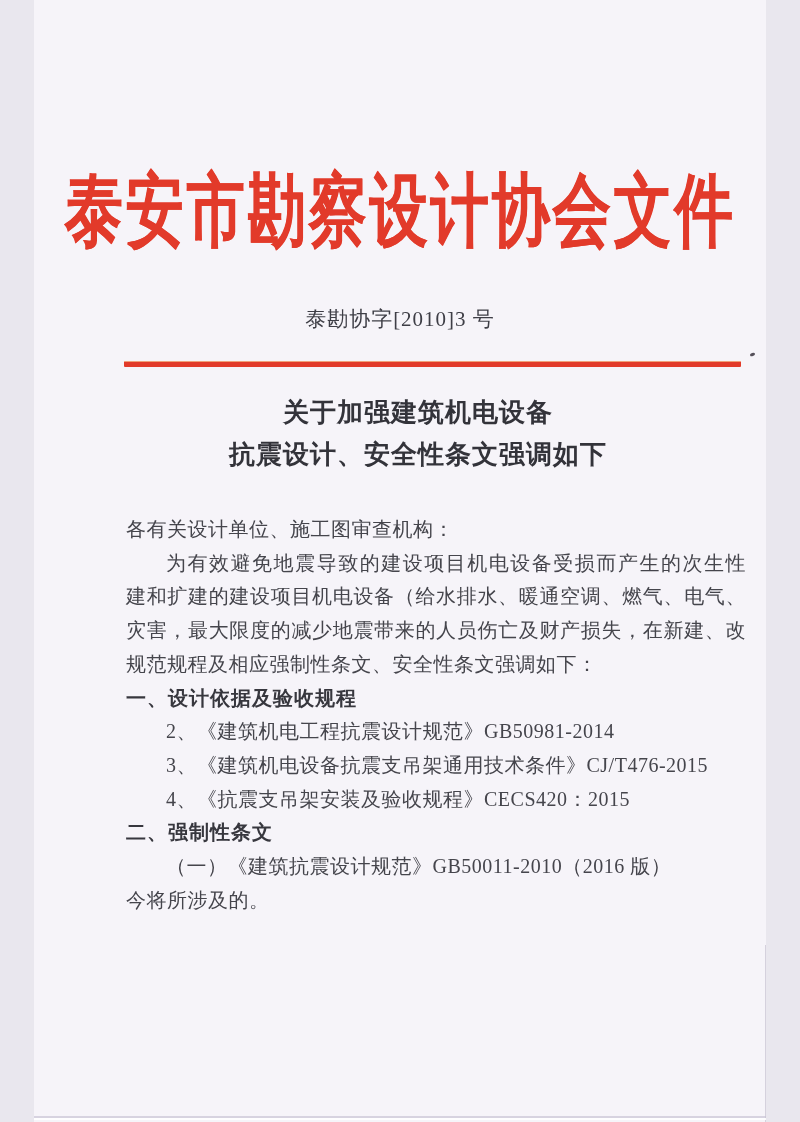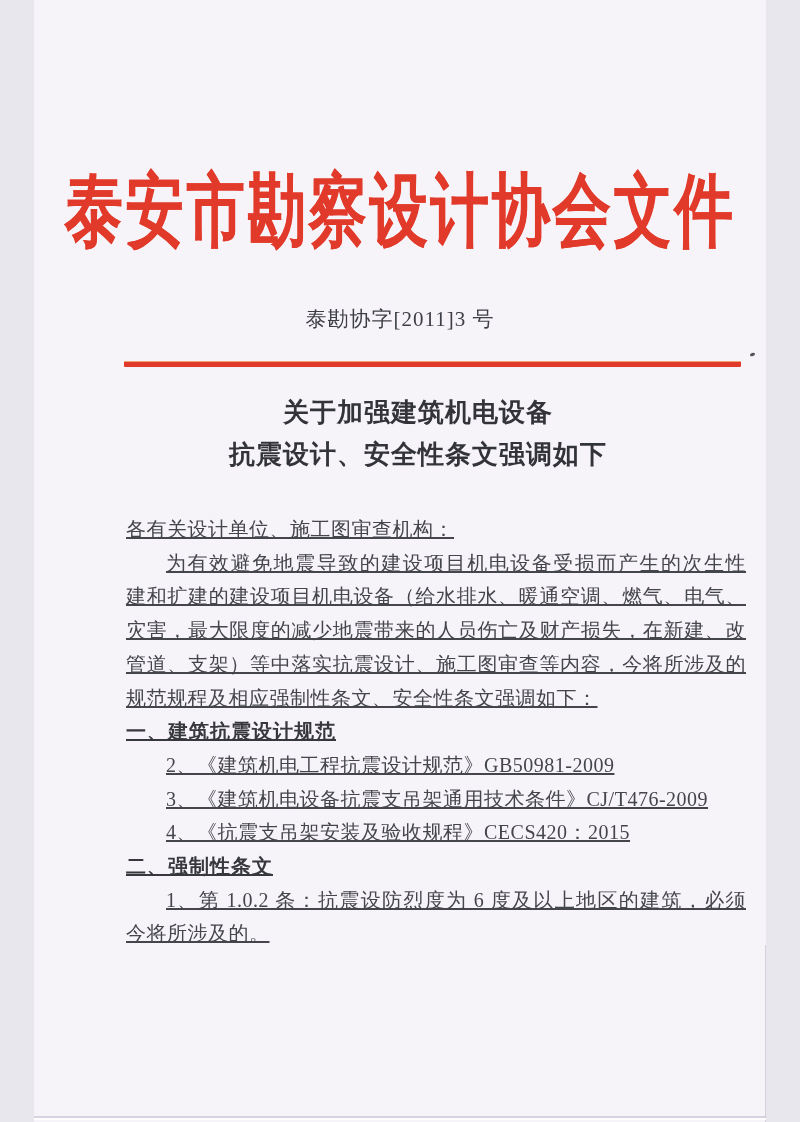--- a/index.html
+++ b/index.html
@@ -68,21 +68,21 @@
   .body-text {
     position: absolute;
     top: 513px;
     left: 92px;
     width: 620px;
     font-size: 20px;
     line-height: 33.7px;
     color: #45454c;
     letter-spacing: 0.5px;
   }
-  .line { white-space: nowrap; text-decoration: underline; }
+  .line { white-space: nowrap; }
   .line.indent { padding-left: 40px; }
   .line.bold { font-weight: 700; color: #37373e; letter-spacing: 1px; }
   .line.justify {
     white-space: normal;
     text-align: justify;
     text-align-last: justify;
   }
   
   .speck {
     position: absolute;
@@ -112,42 +112,41 @@
     box-shadow: 0 2px 0 rgba(255,255,255,0.9);
   }
 </style>
 </head>
 <body>
 
 <div class="page">
 
   <div class="org-title">泰安市勘察设计协会文件</div>
 
-  <div class="doc-number">泰勘协字[2011]3 号</div>
+  <div class="doc-number">泰勘协字[2010]3 号</div>
 
   <div class="red-divider"></div>
 
   <div class="subject">
     <div>关于加强建筑机电设备</div>
     <div>抗震设计、安全性条文强调如下</div>
   </div>
 
   <div class="body-text">
     <div class="line">各有关设计单位、施工图审查机构：</div>
     <div class="line indent justify">为有效避免地震导致的建设项目机电设备受损而产生的次生性</div>
     <div class="line justify">建和扩建的建设项目机电设备（给水排水、暖通空调、燃气、电气、</div>
     <div class="line justify">灾害，最大限度的减少地震带来的人员伤亡及财产损失，在新建、改</div>
-    <div class="line justify">管道、支架）等中落实抗震设计、施工图审查等内容，今将所涉及的</div>
     <div class="line">规范规程及相应强制性条文、安全性条文强调如下：</div>
-    <div class="line bold">一、建筑抗震设计规范</div>
-    <div class="line indent">2、《建筑机电工程抗震设计规范》GB50981-2009</div>
-    <div class="line indent">3、《建筑机电设备抗震支吊架通用技术条件》CJ/T476-2009</div>
+    <div class="line bold">一、设计依据及验收规程</div>
+    <div class="line indent">2、《建筑机电工程抗震设计规范》GB50981-2014</div>
+    <div class="line indent">3、《建筑机电设备抗震支吊架通用技术条件》CJ/T476-2015</div>
     <div class="line indent">4、《抗震支吊架安装及验收规程》CECS420：2015</div>
     <div class="line bold">二、强制性条文</div>
-    <div class="line indent justify">1、第 1.0.2 条：抗震设防烈度为 6 度及以上地区的建筑，必须</div>
+    <div class="line indent">（一）《建筑抗震设计规范》GB50011-2010（2016 版）</div>
     <div class="line">今将所涉及的。</div>
   </div>
 
   <div class="speck"></div>
   <div class="fold-line-right"></div>
   <div class="bottom-edge"></div>
 
 </div>
 
 </body></html>

